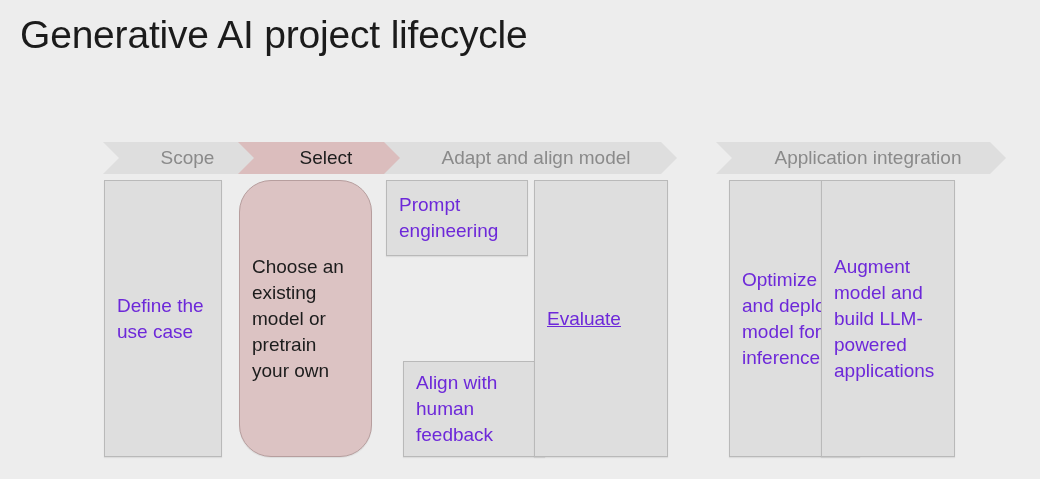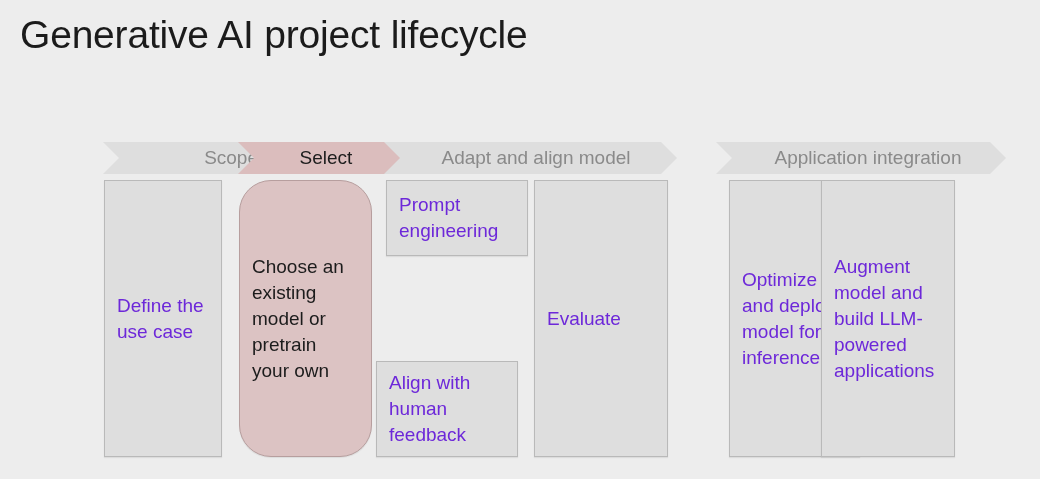--- a/index.html
+++ b/index.html
@@ -51,21 +51,21 @@
     clip-path: polygon(0 0, calc(100% - 16px) 0, 100% 50%, calc(100% - 16px) 100%, 0 100%, 16px 50%);
     filter: drop-shadow(0 1px 0 #bdbdbd) drop-shadow(1px 0 0 #c9c9c9) drop-shadow(-1px 0 0 #c9c9c9);
     padding-left: 14px;
   }
   .chev.selected {
     background: #dbbdbd;
     color: #1c1c1c;
     filter: drop-shadow(0 1px 0 #bba0a0) drop-shadow(1px 0 0 #c4a8a8) drop-shadow(-1px 0 0 #c4a8a8);
   }
 
-  .chev-scope   { left: 103px; width: 155px; justify-content: flex-end; }
+  .chev-scope   { left: 103px; width: 155px; }
   .chev-select  { left: 238px; width: 162px; }
   .chev-adapt   { left: 381px; width: 296px; }
   .chev-app     { left: 716px; width: 290px; }
 
   
   .box {
     position: absolute;
     box-sizing: border-box;
     background: #dedede;
     border: 1px solid #b9b9b9;
@@ -82,23 +82,23 @@
     border-color: #b79e9e;
     color: #1c1c1c;
     border-radius: 32px;
   }
 
   .box-define    { left: 104px;  top: 180px; width: 118px; height: 277px; }
   .box-choose    { left: 239px;  top: 180px; width: 133px; height: 277px; }
 
   .box-prompt    { left: 386px;  top: 180px; width: 142px; height: 76px;  }
   .box-finetune  { left: 386px;  top: 262px; width: 142px; height: 94px;  }
-  .box-align     { left: 376px;  top: 361px; width: 142px; height: 96px; padding-left: 12px;  }
+  .box-align     { left: 403px;  top: 361px; width: 142px; height: 96px; padding-left: 12px;  }
 
-  .box-evaluate  { left: 534px;  top: 180px; width: 134px; height: 277px; }
+  .box-evaluate  { left: 534px;  top: 180px; width: 134px; height: 277px; text-decoration: underline; }
 
   .box-optimize  { left: 681px;  top: 180px; width: 131px; height: 277px; margin-left: 48px; }
   .box-augment   { left: 821px;  top: 180px; width: 134px; height: 277px; }
 
   .box-label {
     display: block;
     white-space: pre-line;
   }
 </style>
 </head>

